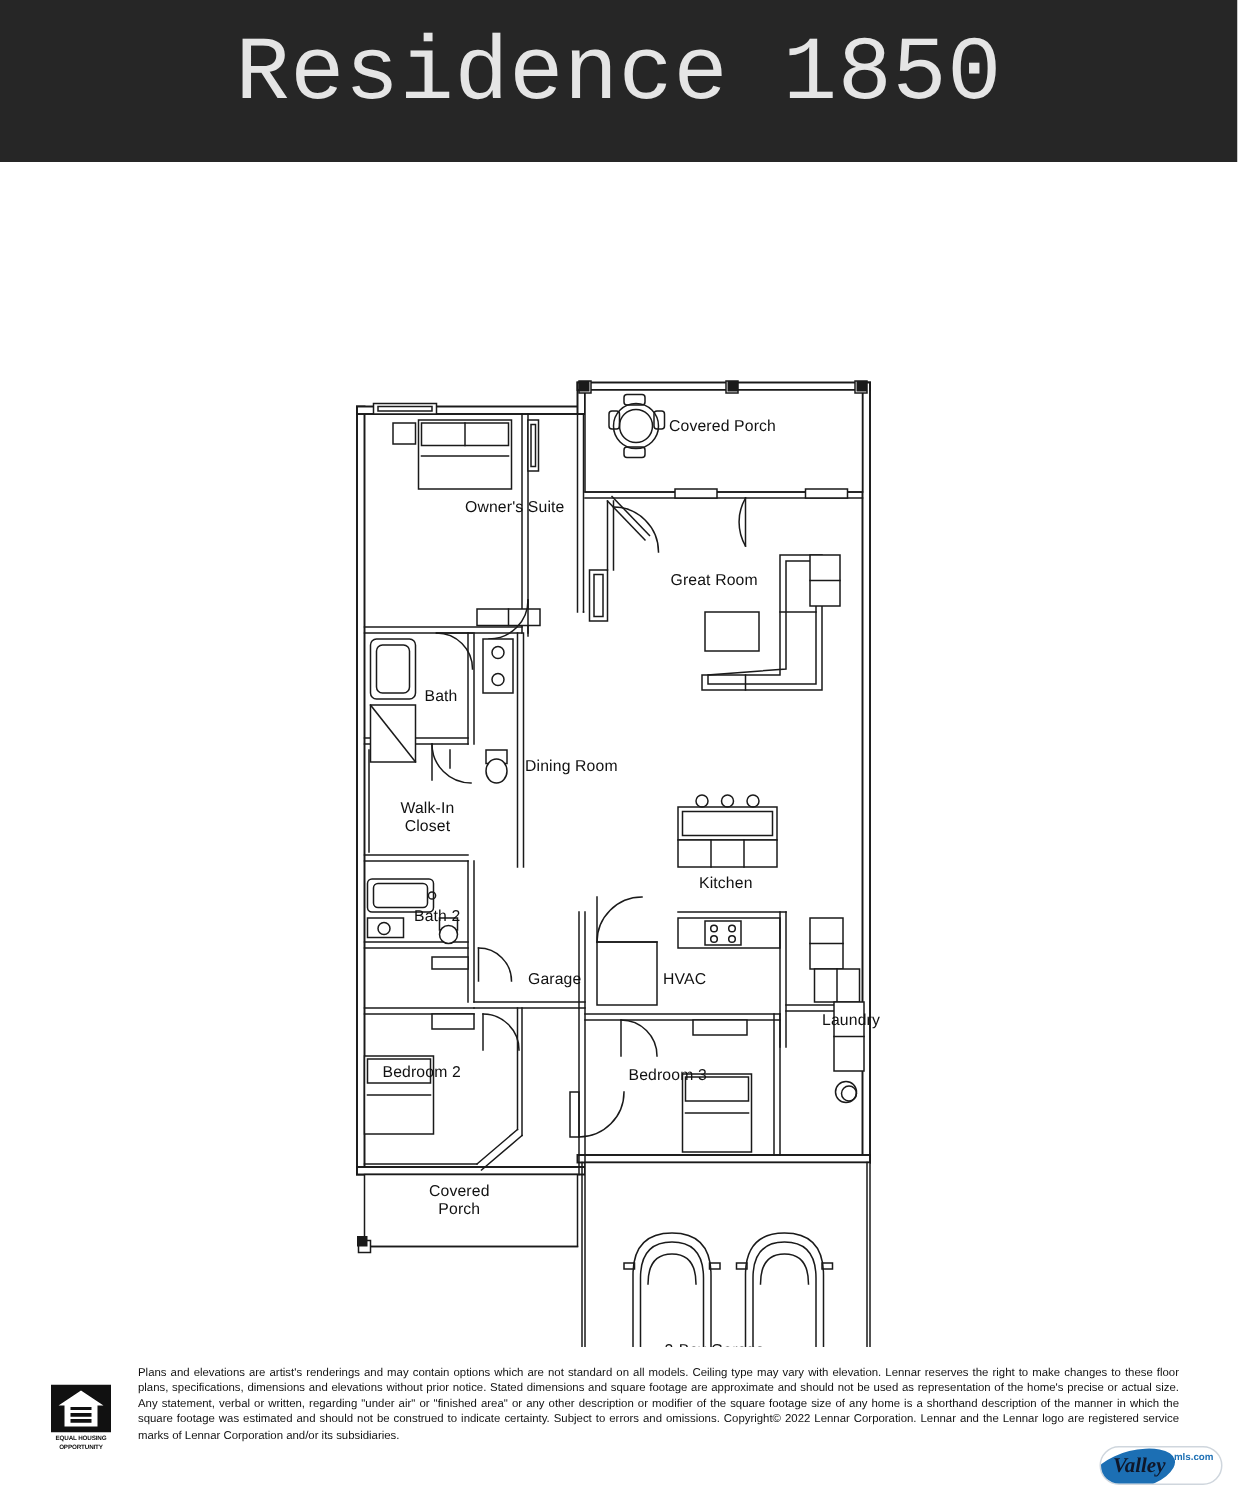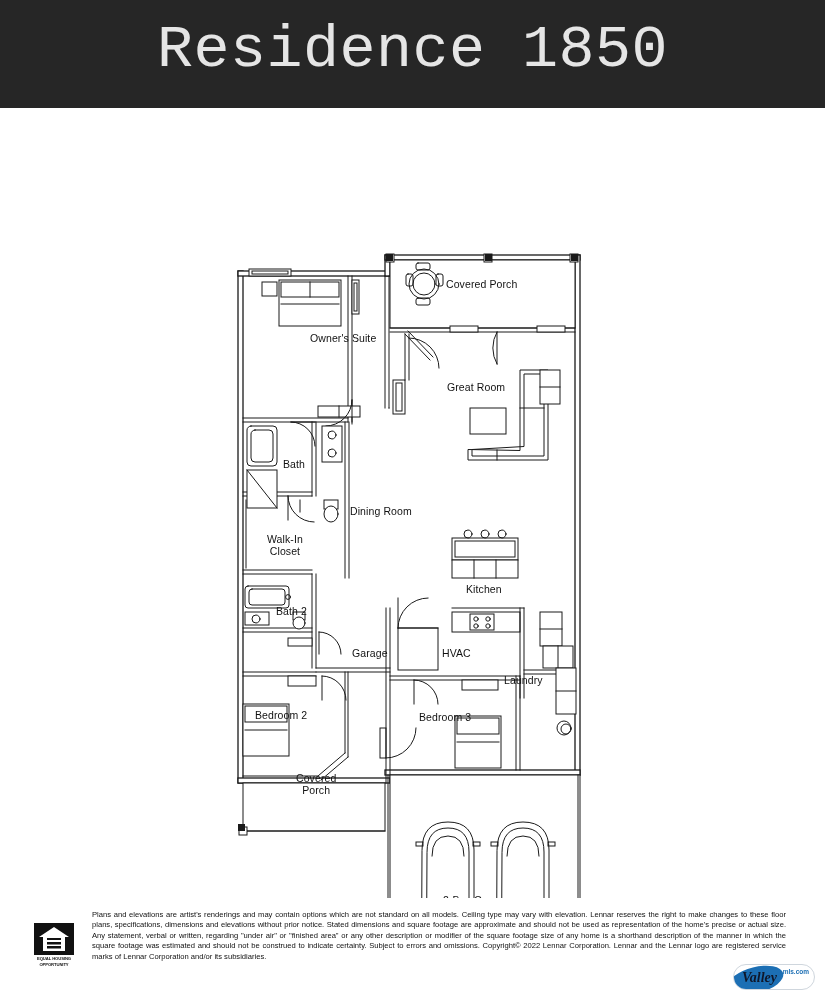--- a/index.html
+++ b/index.html
@@ -409,24 +409,24 @@
   <div class="room-label" style="left:271px; top:225px;margin-left:39px;">Owner's Suite</div>
   <div class="room-label" style="left:447px; top:274px;">Great Room</div>
   <div class="room-label" style="left:283px; top:351px;">Bath</div>
   <div class="room-label" style="left:350px; top:398px;">Dining Room</div>
   <div class="room-label" style="left:267px; top:426px;">Walk-In
 Closet</div>
   <div class="room-label" style="left:466px; top:476px;">Kitchen</div>
   <div class="room-label" style="left:276px; top:498px;">Bath 2</div>
   <div class="room-label" style="left:352px; top:540px;">Garage</div>
   <div class="room-label" style="left:414px; top:540px;padding-left:28px;">HVAC</div>
-  <div class="room-label" style="left:504px; top:567px;">Laundry</div>
+  <div class="room-label" style="left:548px; top:567px;">Laundry</div>
   <div class="room-label" style="left:255px; top:602px;">Bedroom 2</div>
   <div class="room-label" style="left:419px; top:604px;">Bedroom 3</div>
-  <div class="room-label" style="left:286px; top:665px;margin-left:10px;">Covered
+  <div class="room-label" style="left:286px; top:681px;">Covered
 Porch</div>
   <div class="room-label" style="left:443px; top:787px;">2-Bay Garage</div>
 </div>
 
 <div class="footer">
 
   <div class="eho">
     <svg width="40" height="32" viewBox="0 0 40 32" style="display:block;margin:0 auto;">
       <rect x="0" y="0" width="40" height="32" fill="#111"></rect>
       <path d="M20 4 L35 14 L31 14 L31 28 L9 28 L9 14 L5 14 Z" fill="#ffffff"></path>

